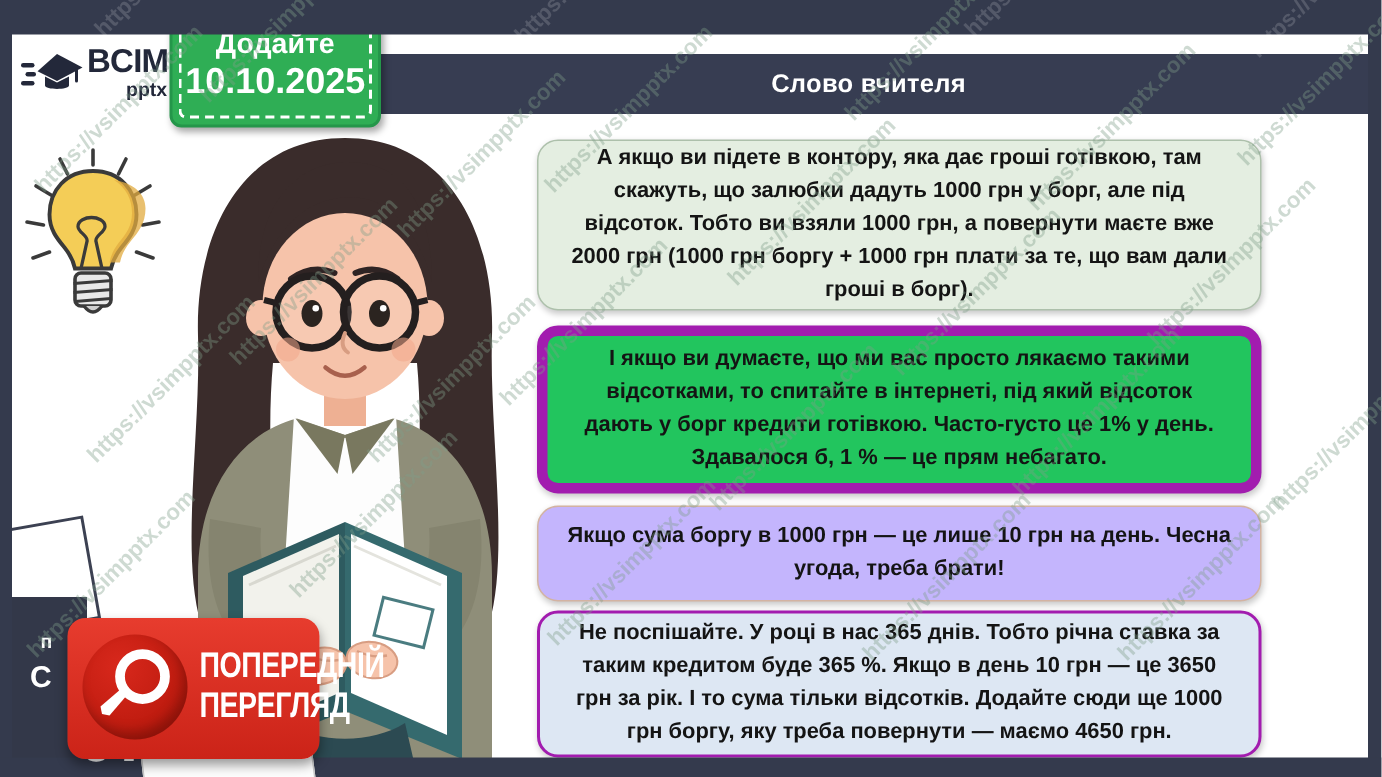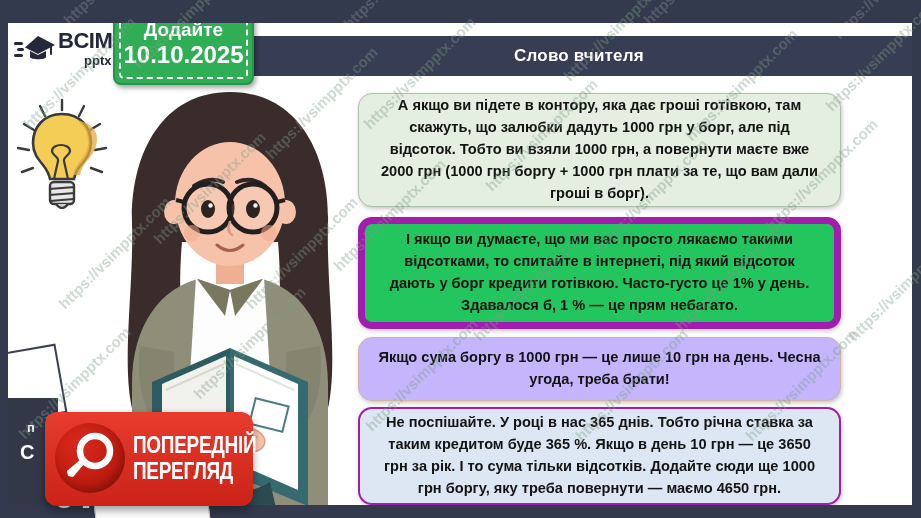--- a/index.html
+++ b/index.html
@@ -65,21 +65,21 @@
     border:2px solid #3c4152;transform:rotate(-10deg);z-index:6;}
   #corner-panel{left:0;top:398px;width:58px;height:120px;background:#333849;z-index:7;}
   .frag{color:#fff;font-weight:bold;z-index:8;}
   #frag-1{left:27px;top:420px;font-size:13px;}
   #frag-2{left:20px;top:441px;font-size:20px;}
   #paper-card-2{left:95px;top:492px;width:112px;height:36px;background:#fdfdfd;
     border:1px solid #c9c9c9;transform:rotate(-7deg);z-index:11;}
   #slide-number{left:52px;top:468px;font-size:44px;font-weight:800;color:#ffffff;z-index:12;}
   
   #preview-badge{
-    left:45px;top:412px;width:208px;height:94px;border-radius:12px;z-index:20;
+    left:45px;top:412px;width:168px;height:94px;border-radius:12px;z-index:20;
     background:linear-gradient(#e73c2e,#cb2318);
     box-shadow:0 4px 8px rgba(0,0,0,.4);
     display:flex;align-items:center;
   }
   #preview-circle{
     position:absolute;left:10px;top:11px;width:70px;height:70px;border-radius:50%;
     background:radial-gradient(circle at 35% 30%,#d8281c,#b01408);
     box-shadow:inset -3px -5px 8px rgba(0,0,0,.25);
   }
   #preview-text{margin-left:88px;color:#fff;font-weight:800;font-size:19px;

